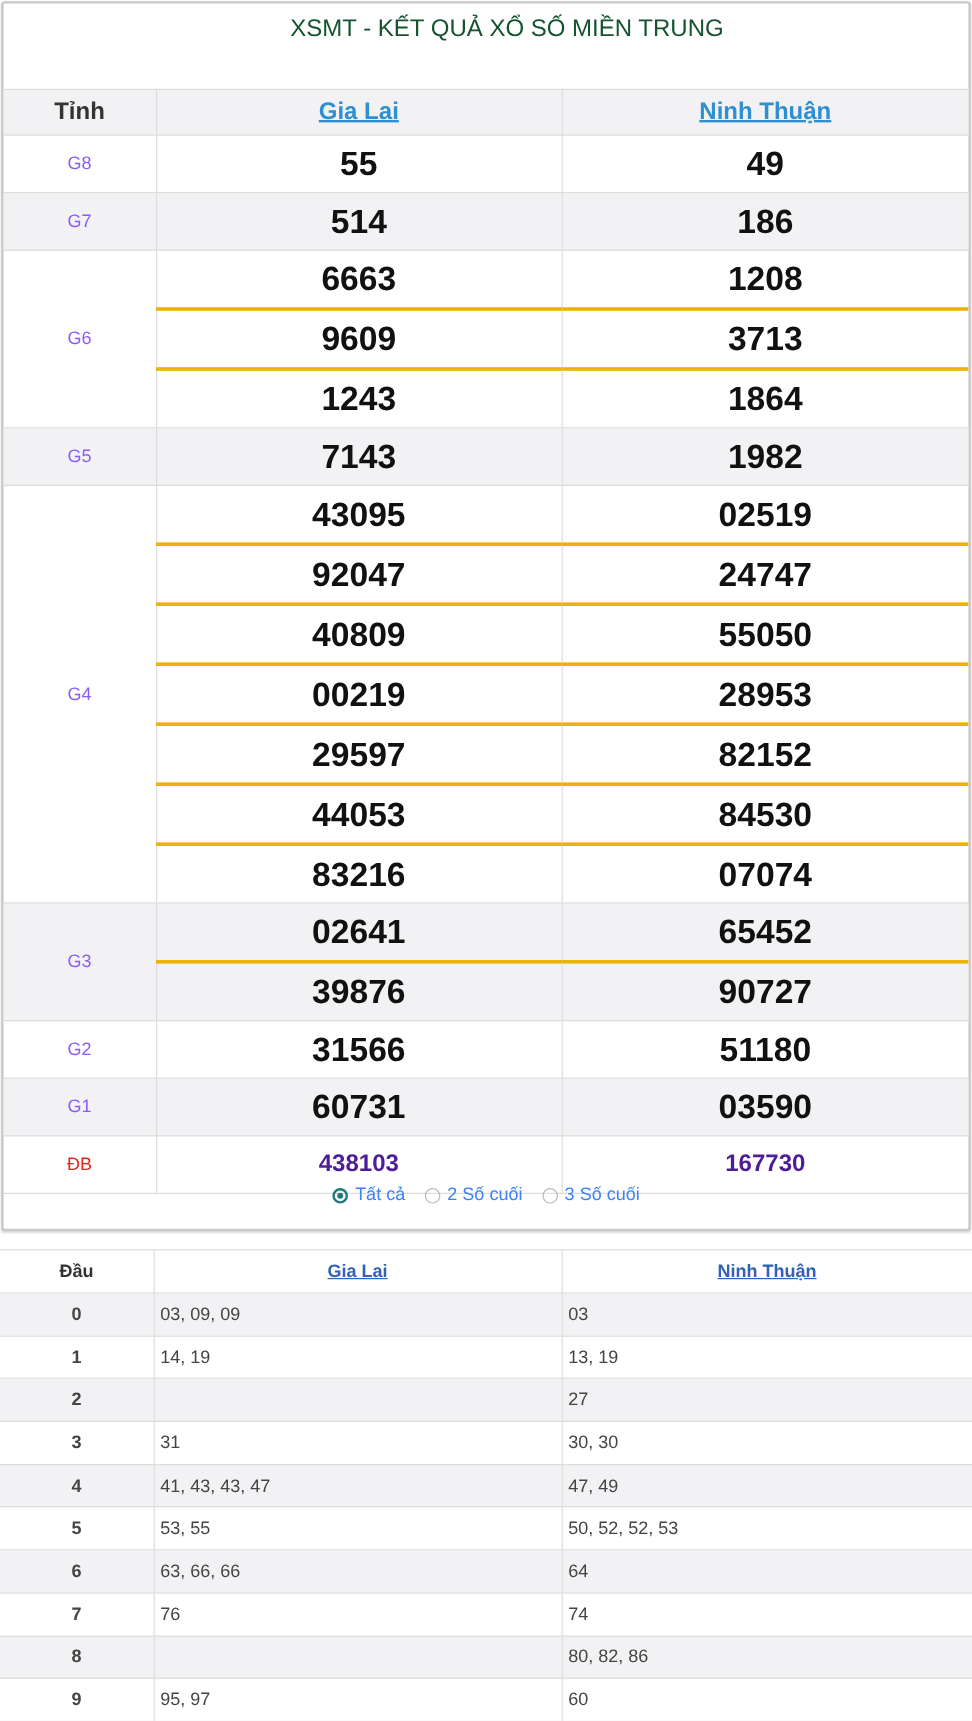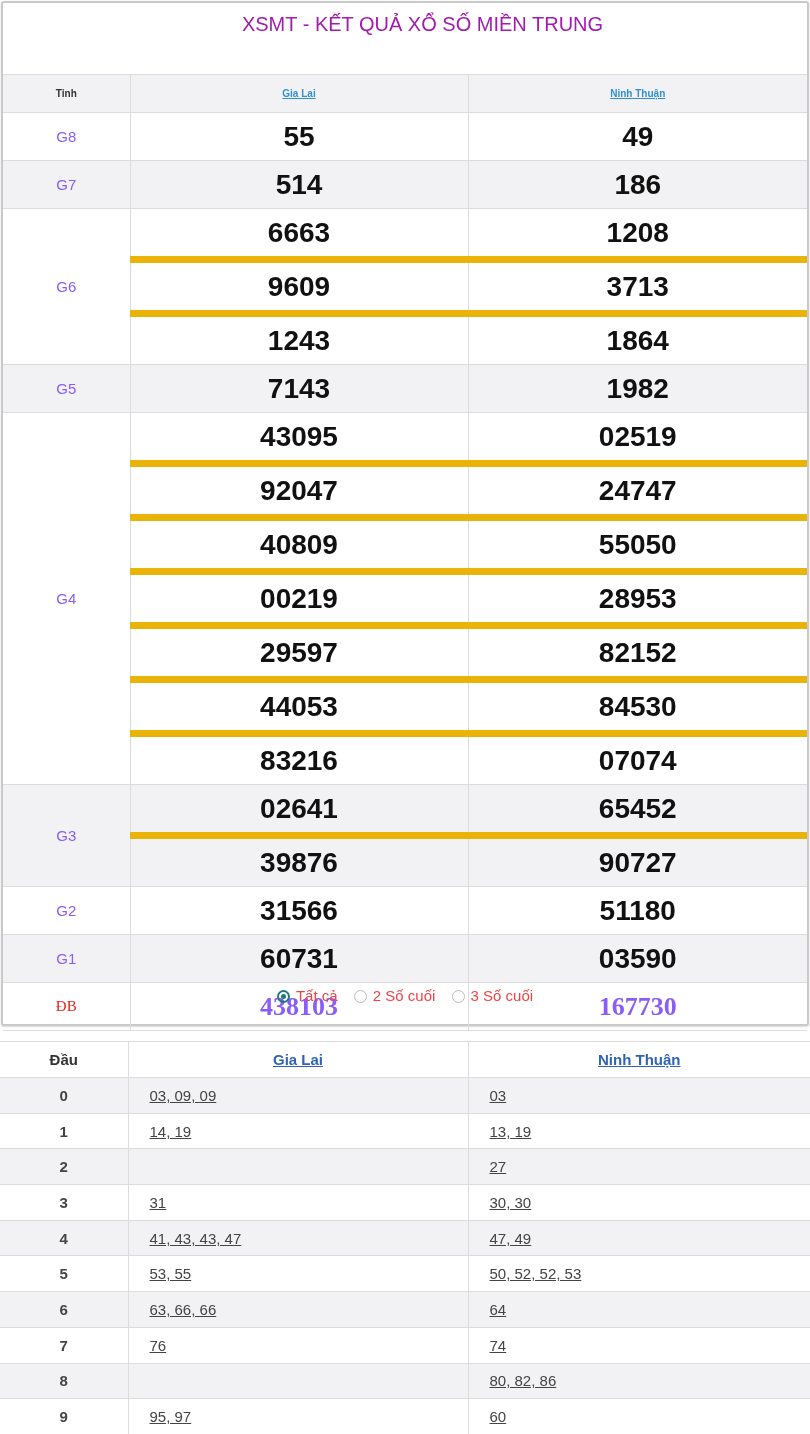--- a/index.html
+++ b/index.html
@@ -2,56 +2,56 @@
 <html><head>
 <meta charset="utf-8">
 <style>
   html, body { margin: 0; padding: 0; background: #ffffff; }
   body { width: 810px; height: 1434px; position: relative; overflow: hidden;
          font-family: "Liberation Sans", sans-serif; color: #222; }
   .card { position: absolute; left: 1px; top: 1px; width: 804px; height: 1021px;
           border: 2px solid #c9c9c9; border-radius: 3px; background: #fff;
           box-shadow: 0 1px 2px rgba(0,0,0,0.15); }
   .title { position: absolute; left: 0; right: 0; top: 10px; text-align: center;
-           font-size: 20px; color: #a21caf; letter-spacing: 0; margin-left: 35px; }
+           font-size: 20px; color: #14532d; letter-spacing: 0; margin-left: 35px; }
   .crumbs { position: absolute; left: 0; right: 0; top: 45px; text-align: center;
             font-size: 15px; font-weight: bold; color: #333; }
   .crumbs a { color: #2f8fd1; text-decoration: underline; cursor: pointer; }
   .crumbs .sep { color: #444; margin: 0 3px; font-weight: normal; }
   table { border-collapse: collapse; table-layout: fixed; }
   .res { position: absolute; left: 0; top: 71px; width: 804px; }
   .res td, .res th { border: 1px solid #dcdcdc; text-align: center; padding: 0; }
   .res tr > *:first-child { border-left: none; }
   .res tr > *:last-child { border-right: none; }
-  .res th { height: 37px; background: #f2f2f4; font-size: 10px; font-weight: bold; color: #333; }
+  .res th { height: 37px; background: #f2f2f4; font-size: 20px; font-weight: bold; color: #333; }
   .res th a { color: #2f8fd1; text-decoration: underline; }
   .res td { height: 47px; }
   .res td.lbl { font-size: 15px; color: #8b5cf6; }
   .res td.num { font-size: 28px; font-weight: bold; color: #111; }
   .res tr.gray td { background: #f2f2f4; margin-left: 48px; }
-  .res td.db { color: #e0261b; font-family: Liberation Serif, serif; }
-  .res td.num.db { font-size: 26px; color: #8b5cf6; }
-  .res tr.sub td { border-top: 7px solid #eab308; }
+  .res td.db { color: #e0261b; }
+  .res td.num.db { font-size: 20px; color: #4c1d95; }
+  .res tr.sub td { border-top: 3px solid #eab308; }
   .radios { position: absolute; left: 0; right: 0; top: 984px; height: 30px;
-            text-align: center; font-size: 15px; color: #ef4444; }
+            text-align: center; font-size: 15px; color: #3b82f6; }
   .radio { display: inline-flex; align-items: center; margin: 0 6px; cursor: pointer; }
   .radio .dot { width: 13px; height: 13px; border-radius: 50%; border: 1.5px solid #bbb;
                 display: inline-block; margin-right: 6px; box-sizing: border-box; position: relative; top: 1px; }
   .radio .dot.on { border: 2px solid #1f7a80; }
   .radio .dot.on::after { content: ""; position: absolute; left: 2px; top: 2px; width: 5px; height: 5px;
                           border-radius: 50%; background: #1f7a80; }
   .dd { position: absolute; left: 0; top: 1041px; width: 810px; }
   .dd th, .dd td { border: 1px solid #dcdcdc; padding: 0; }
   .dd tr > *:first-child { border-left: none; }
   .dd tr > *:last-child { border-right: none; }
   .dd th { height: 35px; background: #fff; font-size: 15px; font-weight: bold; color: #333; text-align: center; }
   .dd th a { color: #2f64b5; text-decoration: underline; }
   .dd td { height: 34.7px; font-size: 15px; color: #444; }
   .dd td.head { text-align: center; font-weight: bold; color: #444; }
-  .dd td.vals { padding-left: 21px; text-decoration: underline; }
+  .dd td.vals { padding-left: 5px; }
   .dd tr.gray td { background: #f2f2f4; }
 </style>
 </head>
 <body>
 
 <div class="card">
   <div class="title">XSMT - KẾT QUẢ XỔ SỐ MIỀN TRUNG</div>
 
   <table class="res">
     <colgroup>

